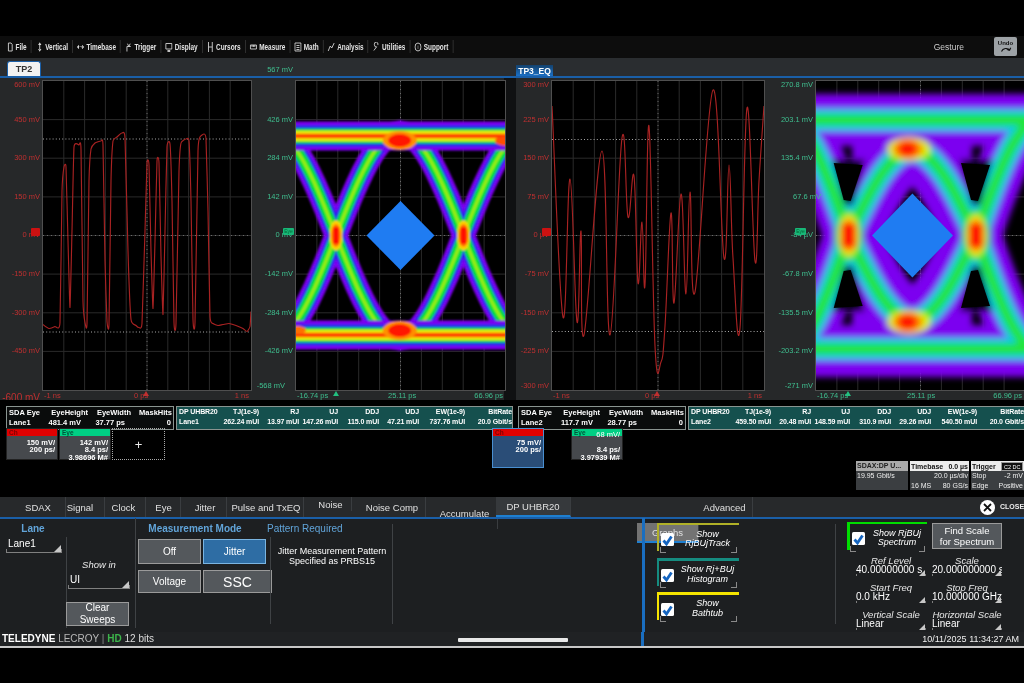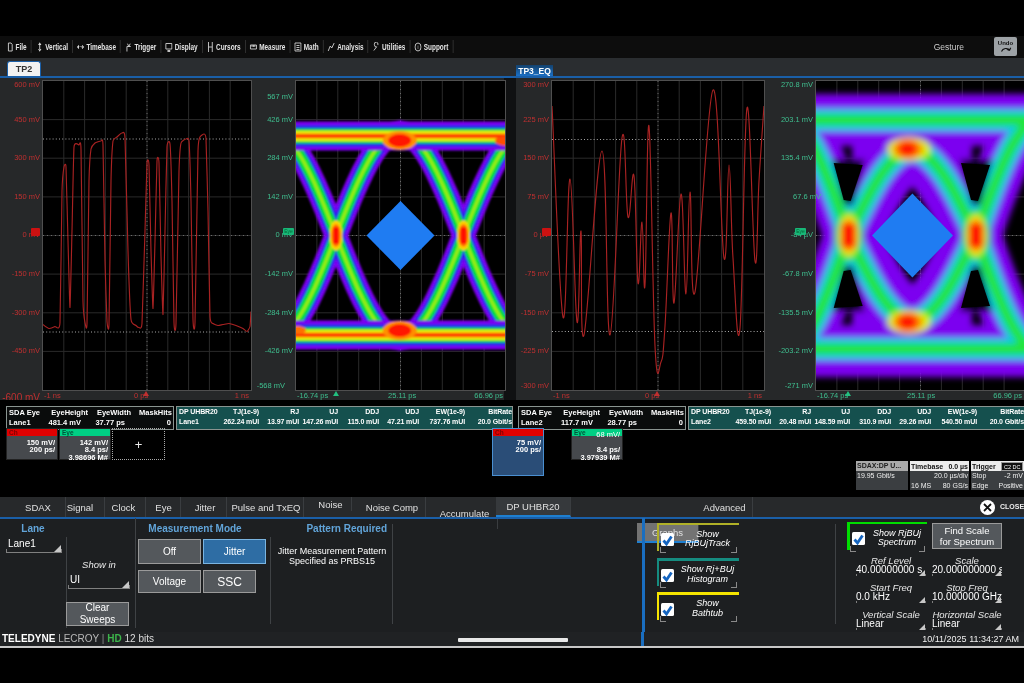--- a/index.html
+++ b/index.html
@@ -305,21 +305,21 @@
 
 <div style="position:absolute;right:984px;top:80px;font-size:7.5px;color:#c03030;white-space:nowrap">600 mV</div>
 <div style="position:absolute;right:984px;top:115px;font-size:7.5px;color:#c03030;white-space:nowrap">450 mV</div>
 <div style="position:absolute;right:984px;top:153px;font-size:7.5px;color:#c03030;white-space:nowrap">300 mV</div>
 <div style="position:absolute;right:984px;top:192px;font-size:7.5px;color:#c03030;white-space:nowrap">150 mV</div>
 <div style="position:absolute;right:984px;top:230px;font-size:7.5px;color:#c03030;white-space:nowrap">0 mV</div>
 <div style="position:absolute;right:984px;top:269px;font-size:7.5px;color:#c03030;white-space:nowrap">-150 mV</div>
 <div style="position:absolute;right:984px;top:308px;font-size:7.5px;color:#c03030;white-space:nowrap">-300 mV</div>
 <div style="position:absolute;right:984px;top:346px;font-size:7.5px;color:#c03030;white-space:nowrap">-450 mV</div>
 <div style="position:absolute;right:984px;top:392px;font-size:10px;color:#c03030;white-space:nowrap">-600 mV</div>
-<div style="position:absolute;right:731px;top:92px;font-size:7.5px;color:#3fbf8f;white-space:nowrap">567 mV</div>
+<div style="position:absolute;right:731px;top:65px;font-size:7.5px;color:#3fbf8f;white-space:nowrap">567 mV</div>
 <div style="position:absolute;right:731px;top:115px;font-size:7.5px;color:#3fbf8f;white-space:nowrap">426 mV</div>
 <div style="position:absolute;right:731px;top:153px;font-size:7.5px;color:#3fbf8f;white-space:nowrap">284 mV</div>
 <div style="position:absolute;right:731px;top:192px;font-size:7.5px;color:#3fbf8f;white-space:nowrap">142 mV</div>
 <div style="position:absolute;right:731px;top:230px;font-size:7.5px;color:#3fbf8f;white-space:nowrap">0 mV</div>
 <div style="position:absolute;right:731px;top:269px;font-size:7.5px;color:#3fbf8f;white-space:nowrap">-142 mV</div>
 <div style="position:absolute;right:731px;top:308px;font-size:7.5px;color:#3fbf8f;white-space:nowrap">-284 mV</div>
 <div style="position:absolute;right:731px;top:346px;font-size:7.5px;color:#3fbf8f;white-space:nowrap">-426 mV</div>
 <div style="position:absolute;right:739px;top:381px;font-size:7.5px;color:#3fbf8f;white-space:nowrap">-568 mV</div>
 <div style="position:absolute;right:475px;top:80px;font-size:7.5px;color:#c03030;white-space:nowrap">300 mV</div>
 <div style="position:absolute;right:475px;top:115px;font-size:7.5px;color:#c03030;white-space:nowrap">225 mV</div>
@@ -424,21 +424,21 @@
     <div style="position:absolute;right:2px;top:9px;font-size:7.5px;font-weight:bold;color:#fff;white-space:nowrap">150 mV/</div>
     <div style="position:absolute;right:2px;top:16.3px;font-size:7.5px;font-weight:bold;color:#fff;white-space:nowrap">200 ps/</div>
   </div>
 <div style="position:absolute;left:59px;top:428px;width:52px;height:32px;background:#46494d;border:1px solid #222;box-sizing:border-box">
     <div style="position:absolute;left:0;top:0;width:100%;height:7px;background:#00d084;font-size:6.5px;font-weight:bold;color:#00543a;line-height:7px;padding-left:2px;box-sizing:border-box">Eye</div>
     <div style="position:absolute;right:2px;top:9px;font-size:7.5px;font-weight:bold;color:#fff;white-space:nowrap">142 mV/</div>
     <div style="position:absolute;right:2px;top:16.3px;font-size:7.5px;font-weight:bold;color:#fff;white-space:nowrap">8.4 ps/</div>
     <div style="position:absolute;right:2px;top:23.6px;font-size:7.5px;font-weight:bold;color:#fff;white-space:nowrap">3.98696 M#</div>
   </div>
 <div style="position:absolute;left:112px;top:428px;width:53px;height:32px;border:1px dotted #aaa;box-sizing:border-box;color:#eee;font-size:13px;display:flex;align-items:center;justify-content:center">+</div>
-<div style="position:absolute;left:492px;top:428px;width:52px;height:48px;background:#2a4d77;border:1.5px solid #4a8fd0;box-sizing:border-box">
+<div style="position:absolute;left:492px;top:428px;width:52px;height:40px;background:#2a4d77;border:1.5px solid #4a8fd0;box-sizing:border-box">
     <div style="position:absolute;left:0;top:0;width:100%;height:7px;background:#e00000;font-size:6.5px;font-weight:bold;color:#7a0000;line-height:7px;padding-left:2px;box-sizing:border-box">Ch</div>
     <div style="position:absolute;right:2px;top:9px;font-size:7.5px;font-weight:bold;color:#fff;white-space:nowrap">75 mV/</div>
     <div style="position:absolute;right:2px;top:16.3px;font-size:7.5px;font-weight:bold;color:#fff;white-space:nowrap">200 ps/</div>
   </div>
 <div style="position:absolute;left:571px;top:428px;width:52px;height:32px;background:#46494d;border:1px solid #222;box-sizing:border-box">
     <div style="position:absolute;left:0;top:0;width:100%;height:7px;background:#00d084;font-size:6.5px;font-weight:bold;color:#00543a;line-height:7px;padding-left:2px;box-sizing:border-box">Eye</div>
     <div style="position:absolute;right:2px;top:1px;font-size:7.5px;font-weight:normal;color:#fff;white-space:nowrap">68 mV/</div>
     <div style="position:absolute;right:2px;top:16.3px;font-size:7.5px;font-weight:bold;color:#fff;white-space:nowrap">8.4 ps/</div>
     <div style="position:absolute;right:2px;top:23.6px;font-size:7.5px;font-weight:bold;color:#fff;white-space:nowrap">3.97939 M#</div>
   </div>
@@ -489,23 +489,23 @@
 <div style="position:absolute;left:8px;top:538px;width:52px;height:13px;font-size:10px;color:#fff;white-space:nowrap">Lane1<div style="position:absolute;left:-2px;right:-2px;bottom:-2px;height:3px;border:1px solid #808080;border-top:none"></div><div style="position:absolute;right:-1px;bottom:-1px;width:0;height:0;border-bottom:7px solid #c8c8c8;border-left:7px solid transparent"></div></div>
 <div style="position:absolute;left:66px;top:537px;width:1px;height:91px;background:#3f4245"></div>
 <div style="position:absolute;left:70px;top:559px;width:58px;text-align:center;font-size:9.5px;font-style:italic;color:#e8e8e8">Show in</div>
 <div style="position:absolute;left:70px;top:574px;width:58px;height:13px;font-size:10px;color:#fff;white-space:nowrap">UI<div style="position:absolute;left:-2px;right:-2px;bottom:-2px;height:3px;border:1px solid #808080;border-top:none"></div><div style="position:absolute;right:-1px;bottom:-1px;width:0;height:0;border-bottom:7px solid #c8c8c8;border-left:7px solid transparent"></div></div>
 <div style="position:absolute;left:66px;top:602px;width:63px;height:24px;background:#54585c;border:1px solid #9a9a9a;box-sizing:border-box;display:flex;align-items:center;justify-content:center;text-align:center;font-size:10px;color:#fff;line-height:12px">Clear<br>Sweeps</div>
 <div style="position:absolute;left:134.5px;top:518px;width:1px;height:110px;background:#3f4245"></div>
 <div style="position:absolute;left:125px;top:523px;width:140px;text-align:center;font-size:10px;font-weight:bold;color:#61a4d9">Measurement Mode</div>
 <div style="position:absolute;left:138px;top:539px;width:63px;height:25px;background:#54585c;border:1px solid #9a9a9a;box-sizing:border-box;display:flex;align-items:center;justify-content:center;text-align:center;font-size:10px;color:#fff;line-height:12px">Off</div>
 <div style="position:absolute;left:203px;top:539px;width:63px;height:25px;background:#2e6da4;border:1px solid #7ab4e0;box-sizing:border-box;display:flex;align-items:center;justify-content:center;text-align:center;font-size:10px;color:#fff;line-height:12px">Jitter</div>
 <div style="position:absolute;left:138px;top:570px;width:63px;height:23px;background:#54585c;border:1px solid #9a9a9a;box-sizing:border-box;display:flex;align-items:center;justify-content:center;text-align:center;font-size:10px;color:#fff;line-height:12px">Voltage</div>
-<div style="position:absolute;left:203px;top:570px;width:53px;height:23px;background:#54585c;border:1px solid #9a9a9a;box-sizing:border-box;display:flex;align-items:center;justify-content:center;text-align:center;font-size:12px;color:#fff;line-height:12px">SSC</div>
+<div style="position:absolute;left:203px;top:570px;width:69px;height:23px;background:#54585c;border:1px solid #9a9a9a;box-sizing:border-box;display:flex;align-items:center;justify-content:center;text-align:center;font-size:14px;color:#fff;line-height:12px">SSC</div>
 <div style="position:absolute;left:269.5px;top:537px;width:1px;height:87px;background:#3f4245"></div>
-<div style="position:absolute;left:267px;top:523px;width:120px;text-align:right;font-size:10px;font-weight:bold;color:#61a4d9">Pattern Required</div>
+<div style="position:absolute;left:267px;top:523px;width:120px;text-align:left;font-size:10px;font-weight:normal;color:#61a4d9">Pattern Required</div>
 <div style="position:absolute;left:270px;top:547px;width:124px;text-align:center;font-size:9px;color:#fff;line-height:9.5px">Jitter Measurement Pattern<br>Specified as PRBS15</div>
 <div style="position:absolute;left:392px;top:524px;width:1px;height:100px;background:#3f4245"></div>
 <div style="position:absolute;left:642px;top:518px;width:2.5px;height:128px;background:#1a6ec0"></div>
 <div style="position:absolute;left:656.5px;top:522.5px;width:82px;height:2.5px;background:#b0b027"></div>
 <div style="position:absolute;left:656.5px;top:522.5px;width:2.5px;height:28px;background:#b0b027"></div>
 <div style="position:absolute;left:661.0px;top:533.0px;width:13px;height:13px;background:#fff;border-radius:1.5px"><svg width="13" height="13">
       <path d="M2.5,6.5l3,3.5l5,-7.5" stroke="#1565c0" stroke-width="2.8" fill="none"></path>
     </svg></div>
 <div style="position:absolute;left:675.5px;top:529.5px;width:64px;text-align:center;font-size:9px;font-style:italic;color:#fff;line-height:9.5px">Show<br>RjBUjTrack</div>
 <div style="position:absolute;left:659.5px;top:546.5px;width:5px;height:5px;border-left:1px solid #8a8a8a;border-bottom:1px solid #8a8a8a"></div>

